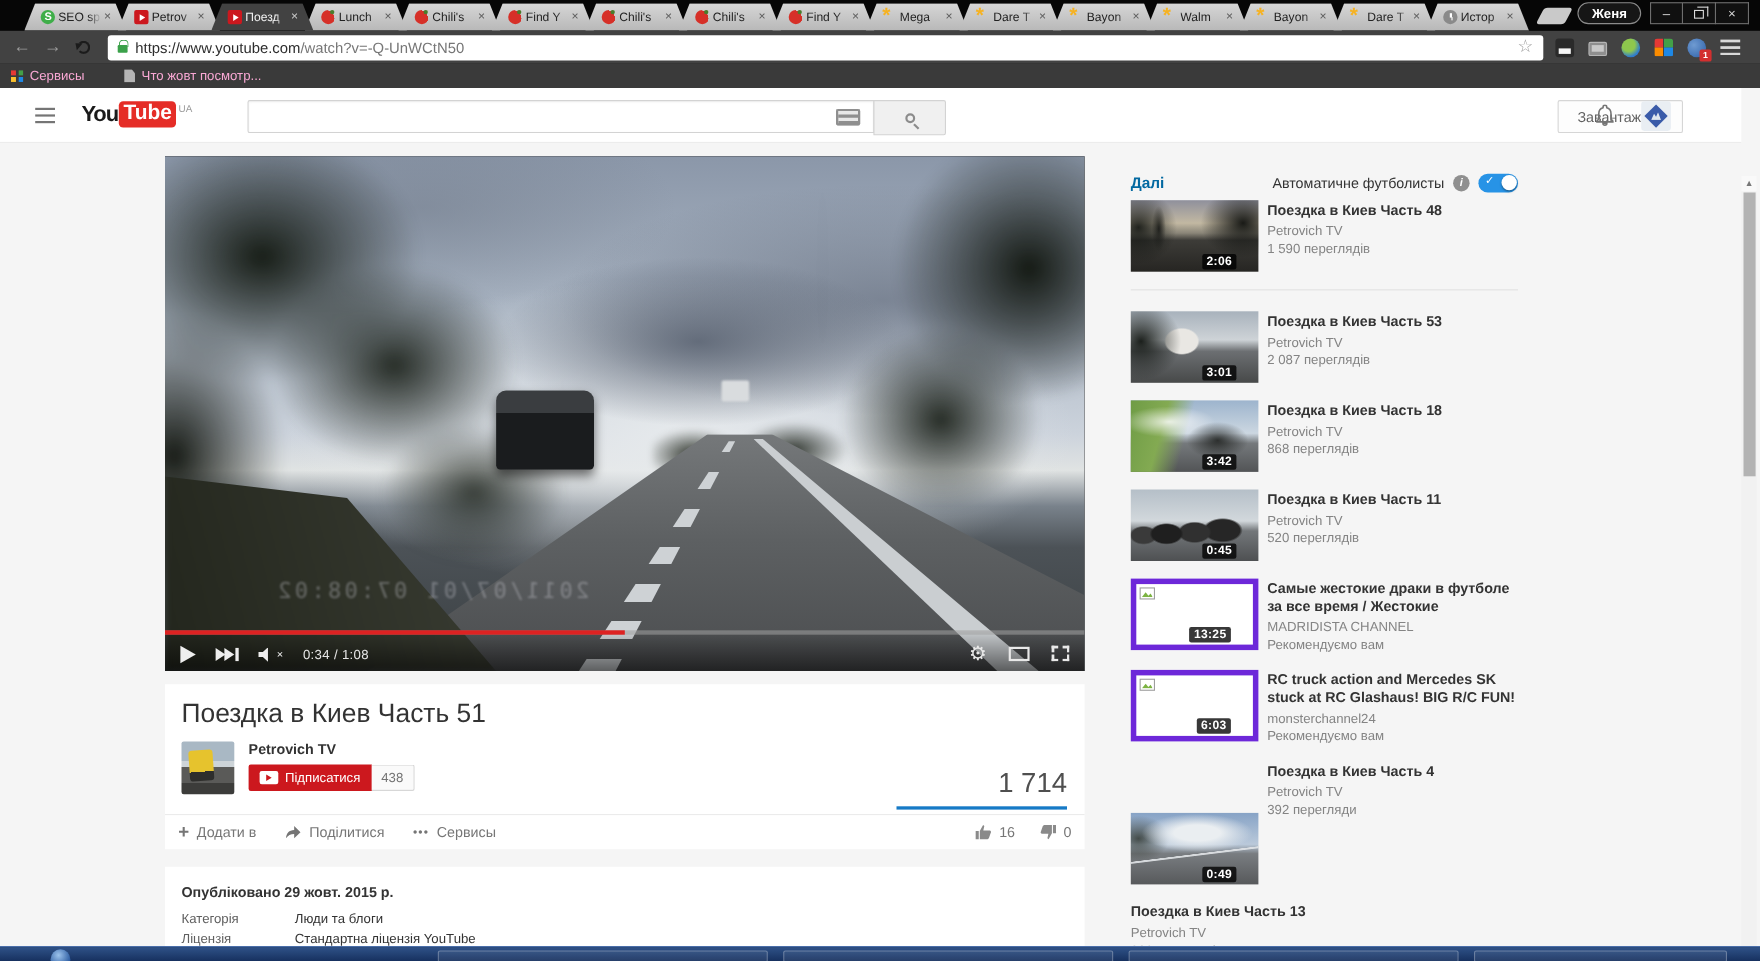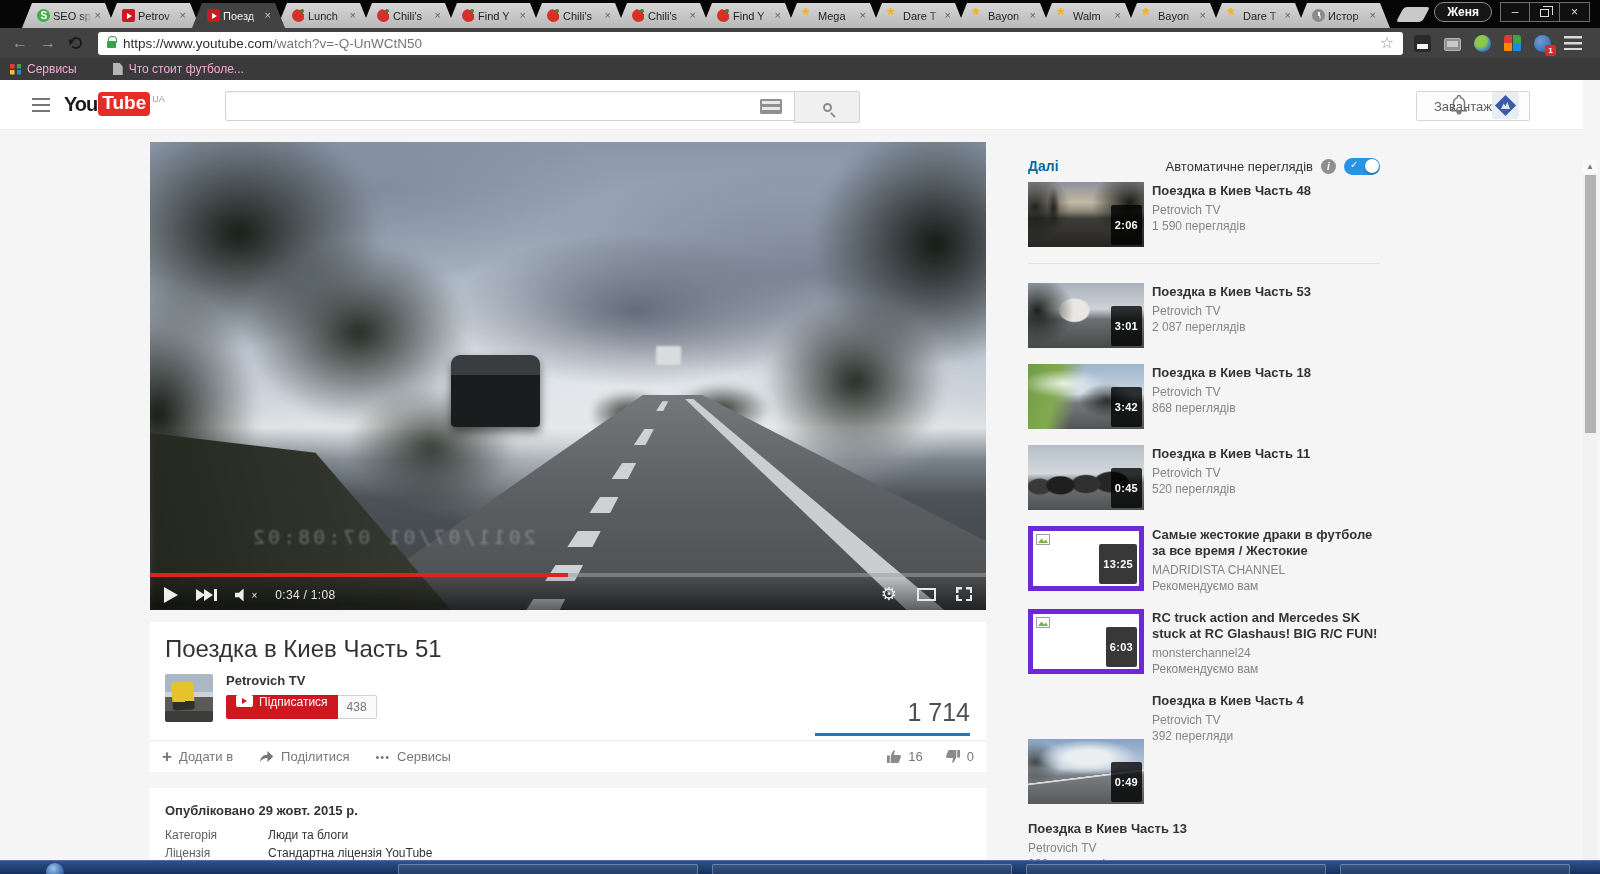--- a/index.html
+++ b/index.html
@@ -84,21 +84,21 @@
   .bm-label { font-size:12px; color:#f9a8d4; white-space:nowrap; }
 
   
   .page { position:absolute; top:80px; left:0; width:1600px; height:780px; background:#f5f5f5; overflow:hidden; }
 
   .yt-header { position:absolute; top:0; left:0; width:1583px; height:50px; background:#fff; border-bottom:1px solid #ececec; }
   .yt-burger { position:absolute; left:32px; top:18px; width:18px; height:14px; cursor:pointer;
                background:linear-gradient(#757575,#757575) 0 0/100% 2px,
                           linear-gradient(#757575,#757575) 0 6px/100% 2px,
                           linear-gradient(#757575,#757575) 0 12px/100% 2px; background-repeat:no-repeat; }
-  .yt-logo { position:absolute; left:64px; top:12px; display:flex; align-items:center; cursor:pointer;justify-content:space-between; }
+  .yt-logo { position:absolute; left:74px; top:12px; display:flex; align-items:center; cursor:pointer;justify-content:space-between; }
   .logo-you { font-size:20px; font-weight:bold; color:#1a1a1a; letter-spacing:-1px; }
   .logo-tube { font-size:19px; font-weight:bold; color:#fff; background:#e52d27; border-radius:4px; padding:0 4px 2px; margin-left:1px; }
   .logo-region { font-size:9px; color:#9a9a9a; margin:-10px 0 0 2px; }
   .search-wrap { position:absolute; left:225px; top:11px; display:flex; }
   .search-input { width:570px; height:30px; border:1px solid #d3d3d3; border-radius:2px 0 0 2px; padding:0 30px 0 10px;
                   font-size:14px; color:#333; box-shadow:inset 0 1px 2px rgba(0,0,0,.06); outline:none; }
   .kbd-icon { position:absolute; right:78px; top:8px; width:22px; height:15px; background:#8f8f8f; border-radius:2px; cursor:pointer;
               box-shadow:inset 0 0 0 2px #8f8f8f, inset 0 3px 0 2px #e8e8e8, inset 0 6px 0 2px #8f8f8f, inset 0 9px 0 2px #e8e8e8; }
   .search-btn { width:66px; height:32px; margin-left:-1px; background:#f0f0f0; border:1px solid #d3d3d3; border-radius:0 2px 2px 0;
                 display:flex; align-items:center; justify-content:center; cursor:pointer; }
@@ -166,21 +166,21 @@
       background-size:6px 2.5px,2.5px 6px,6px 2.5px,2.5px 6px,6px 2.5px,2.5px 6px,6px 2.5px,2.5px 6px; }
 
   
   .info-card { position:absolute; left:150px; top:542px; width:836px; height:150px; background:#fff; }
   .v-title { position:absolute; left:15px; top:13px; font-size:24px; color:#333; }
   .truck-avatar { position:absolute; left:15px; top:52px; width:48px; height:48px; border-radius:2px; cursor:pointer;
       background:linear-gradient(180deg,#a9b8c4 0 38%, #cdd4d8 38% 48%, #5a5a58 48% 78%, #3c3c3a 78%); position:absolute; overflow:hidden; }
   .truck-avatar::after { content:""; position:absolute; left:7px; top:8px; width:22px; height:28px; background:linear-gradient(180deg,#e6c32d 0 70%, #2e2e2c 70%); border-radius:3px; transform:rotate(-4deg); }
   .channel-name { position:absolute; left:76px; top:51px; font-size:13px; font-weight:bold; color:#333; cursor:pointer; }
   .subscribe-row { position:absolute; left:76px; top:73px; display:flex; height:24px; }
-  .subscribe-btn { display:flex; align-items:flex-start; gap:6px; background:#cc181e; color:#fff; font-size:12px; padding:0 10px; border-radius:2px 0 0 2px; cursor:pointer; }
+  .subscribe-btn { display:flex; align-items:center; gap:6px; background:#cc181e; color:#fff; font-size:12px; padding:0 10px; border-radius:2px 0 0 2px; cursor:pointer; }
   .sub-yt-icon { width:17px; height:12px; background:#fff; border-radius:2px; position:relative; }
   .sub-yt-icon::after { content:""; position:absolute; left:6px; top:3px; border-left:5px solid #cc181e; border-top:3px solid transparent; border-bottom:3px solid transparent; }
   .sub-count { border:1px solid #d3d3d3; border-left:none; background:#fafafa; color:#737373; font-size:12px; display:flex; align-items:center; padding:0 9px; border-radius:0 2px 2px 0; }
   .view-count { position:absolute; right:16px; top:76px; font-size:25px; color:#4f4f4f; }
   .sentiment { position:absolute; right:16px; top:111px; width:155px; height:3px; background:#167ac6; }
   .card-sep { position:absolute; left:0; right:0; top:118px; border-top:1px solid #ebebeb; }
   .actions { position:absolute; left:12px; right:12px; top:119px; height:31px; display:flex; align-items:center; }
   .action-item { display:flex; align-items:center; gap:7px; margin-right:26px; color:#767676; font-size:13px; cursor:pointer; }
   .plus-glyph { font-size:17px; font-weight:bold; color:#757575; line-height:1; }
   .dots-glyph { font-size:11px; color:#757575; letter-spacing:1px; }
@@ -202,22 +202,22 @@
   .autoplay-group { margin-left:auto; display:flex; align-items:center; gap:8px; }
   .autoplay-label { font-size:13px; color:#333; }
   .info-icon { width:15px; height:15px; border-radius:50%; background:#8f8f8f; color:#fff; font-size:10px; font-style:italic; font-weight:bold;
                text-align:center; line-height:15px; cursor:pointer; }
   .autoplay-toggle { width:36px; height:17px; border-radius:9px; background:#2793e6; position:relative; cursor:pointer; }
   .autoplay-toggle::before { content:"✓"; position:absolute; left:6px; top:1px; color:#fff; font-size:10px; }
   .autoplay-toggle::after { content:""; position:absolute; right:1.5px; top:1.5px; width:14px; height:14px; background:#fff; border-radius:50%; box-shadow:0 1px 2px rgba(0,0,0,.4); }
   .sb-list { padding:5px 12px 0 16px; }
   .sb-item { display:flex; margin-bottom:16px; cursor:pointer; }
   .sb-thumb { position:relative; flex:0 0 116px; width:116px; height:65px; margin-right:8px; background:#ddd; }
-  .sb-duration { position:absolute; right:2px; bottom:2px; background:rgba(0,0,0,.78); color:#fff; font-size:11px; font-weight:bold;
-                 padding:14px 4px; border-radius:2px; letter-spacing:.3px; }
+  .sb-duration { position:absolute; right:20px; bottom:2px; background:rgba(0,0,0,.78); color:#fff; font-size:11px; font-weight:bold;
+                 padding:1px 4px; border-radius:2px; letter-spacing:.3px; }
   .broken-icon { position:absolute; left:3px; top:3px; width:14px; height:11px; border:1px solid #9e9e9e; background:#fff; }
   .broken-icon::after { content:""; position:absolute; left:1px; bottom:1px; width:10px; height:5px; background:#7cb342; clip-path:polygon(0 100%, 35% 10%, 60% 70%, 80% 30%, 100% 100%); }
   .sb-text { min-width:0; padding-top:1px; }
   .sb-title { font-size:13px; font-weight:bold; color:#333; line-height:16px; max-height:32px; overflow:hidden; }
   .sb-channel { font-size:12px; color:#848484; margin-top:4px; }
   .sb-meta { font-size:12px; color:#848484; margin-top:2px; }
   .sb-sep { border-top:1px solid #e1e1e1; margin:2px 0 19px; }
 
   
   .t-road-dusk { background:
@@ -386,21 +386,21 @@
     <span class="menu-btn"></span>
   </div>
 
   <div class="bookmarksbar">
     <div class="bm-item">
       <span class="apps-icon"></span>
       <span class="bm-label">Сервисы</span>
     </div>
     <div class="bm-item bm-item-2">
       <span class="page-icon"></span>
-      <span class="bm-label">Что стоит футболе...</span>
+      <span class="bm-label">Что жовт посмотр...</span>
     </div>
   </div>
 
   <div class="page">
 
     <div class="yt-header">
       <div class="yt-burger"></div>
       <div class="yt-logo">
         <span class="logo-you">You</span>
         <span class="logo-tube">Tube</span>
@@ -518,21 +518,21 @@
     <span class="detail-label">Ліцензія</span>
     <span class="detail-value">Стандартна ліцензія YouTube</span>
   </div>
         </div>
     </div>
 
     <div class="sidebar">
       <div class="sb-header">
         <span class="upnext-label">Далі</span>
         <div class="autoplay-group">
-          <span class="autoplay-label">Автоматичне переглядів</span>
+          <span class="autoplay-label">Автоматичне футболисты</span>
           <span class="info-icon">i</span>
           <span class="autoplay-toggle"></span>
         </div>
       </div>
       <div class="sb-list">
           <div class="sb-item">
     <div class="sb-thumb t-road-dusk">
 
       <span class="sb-duration">2:06</span>
     </div>

